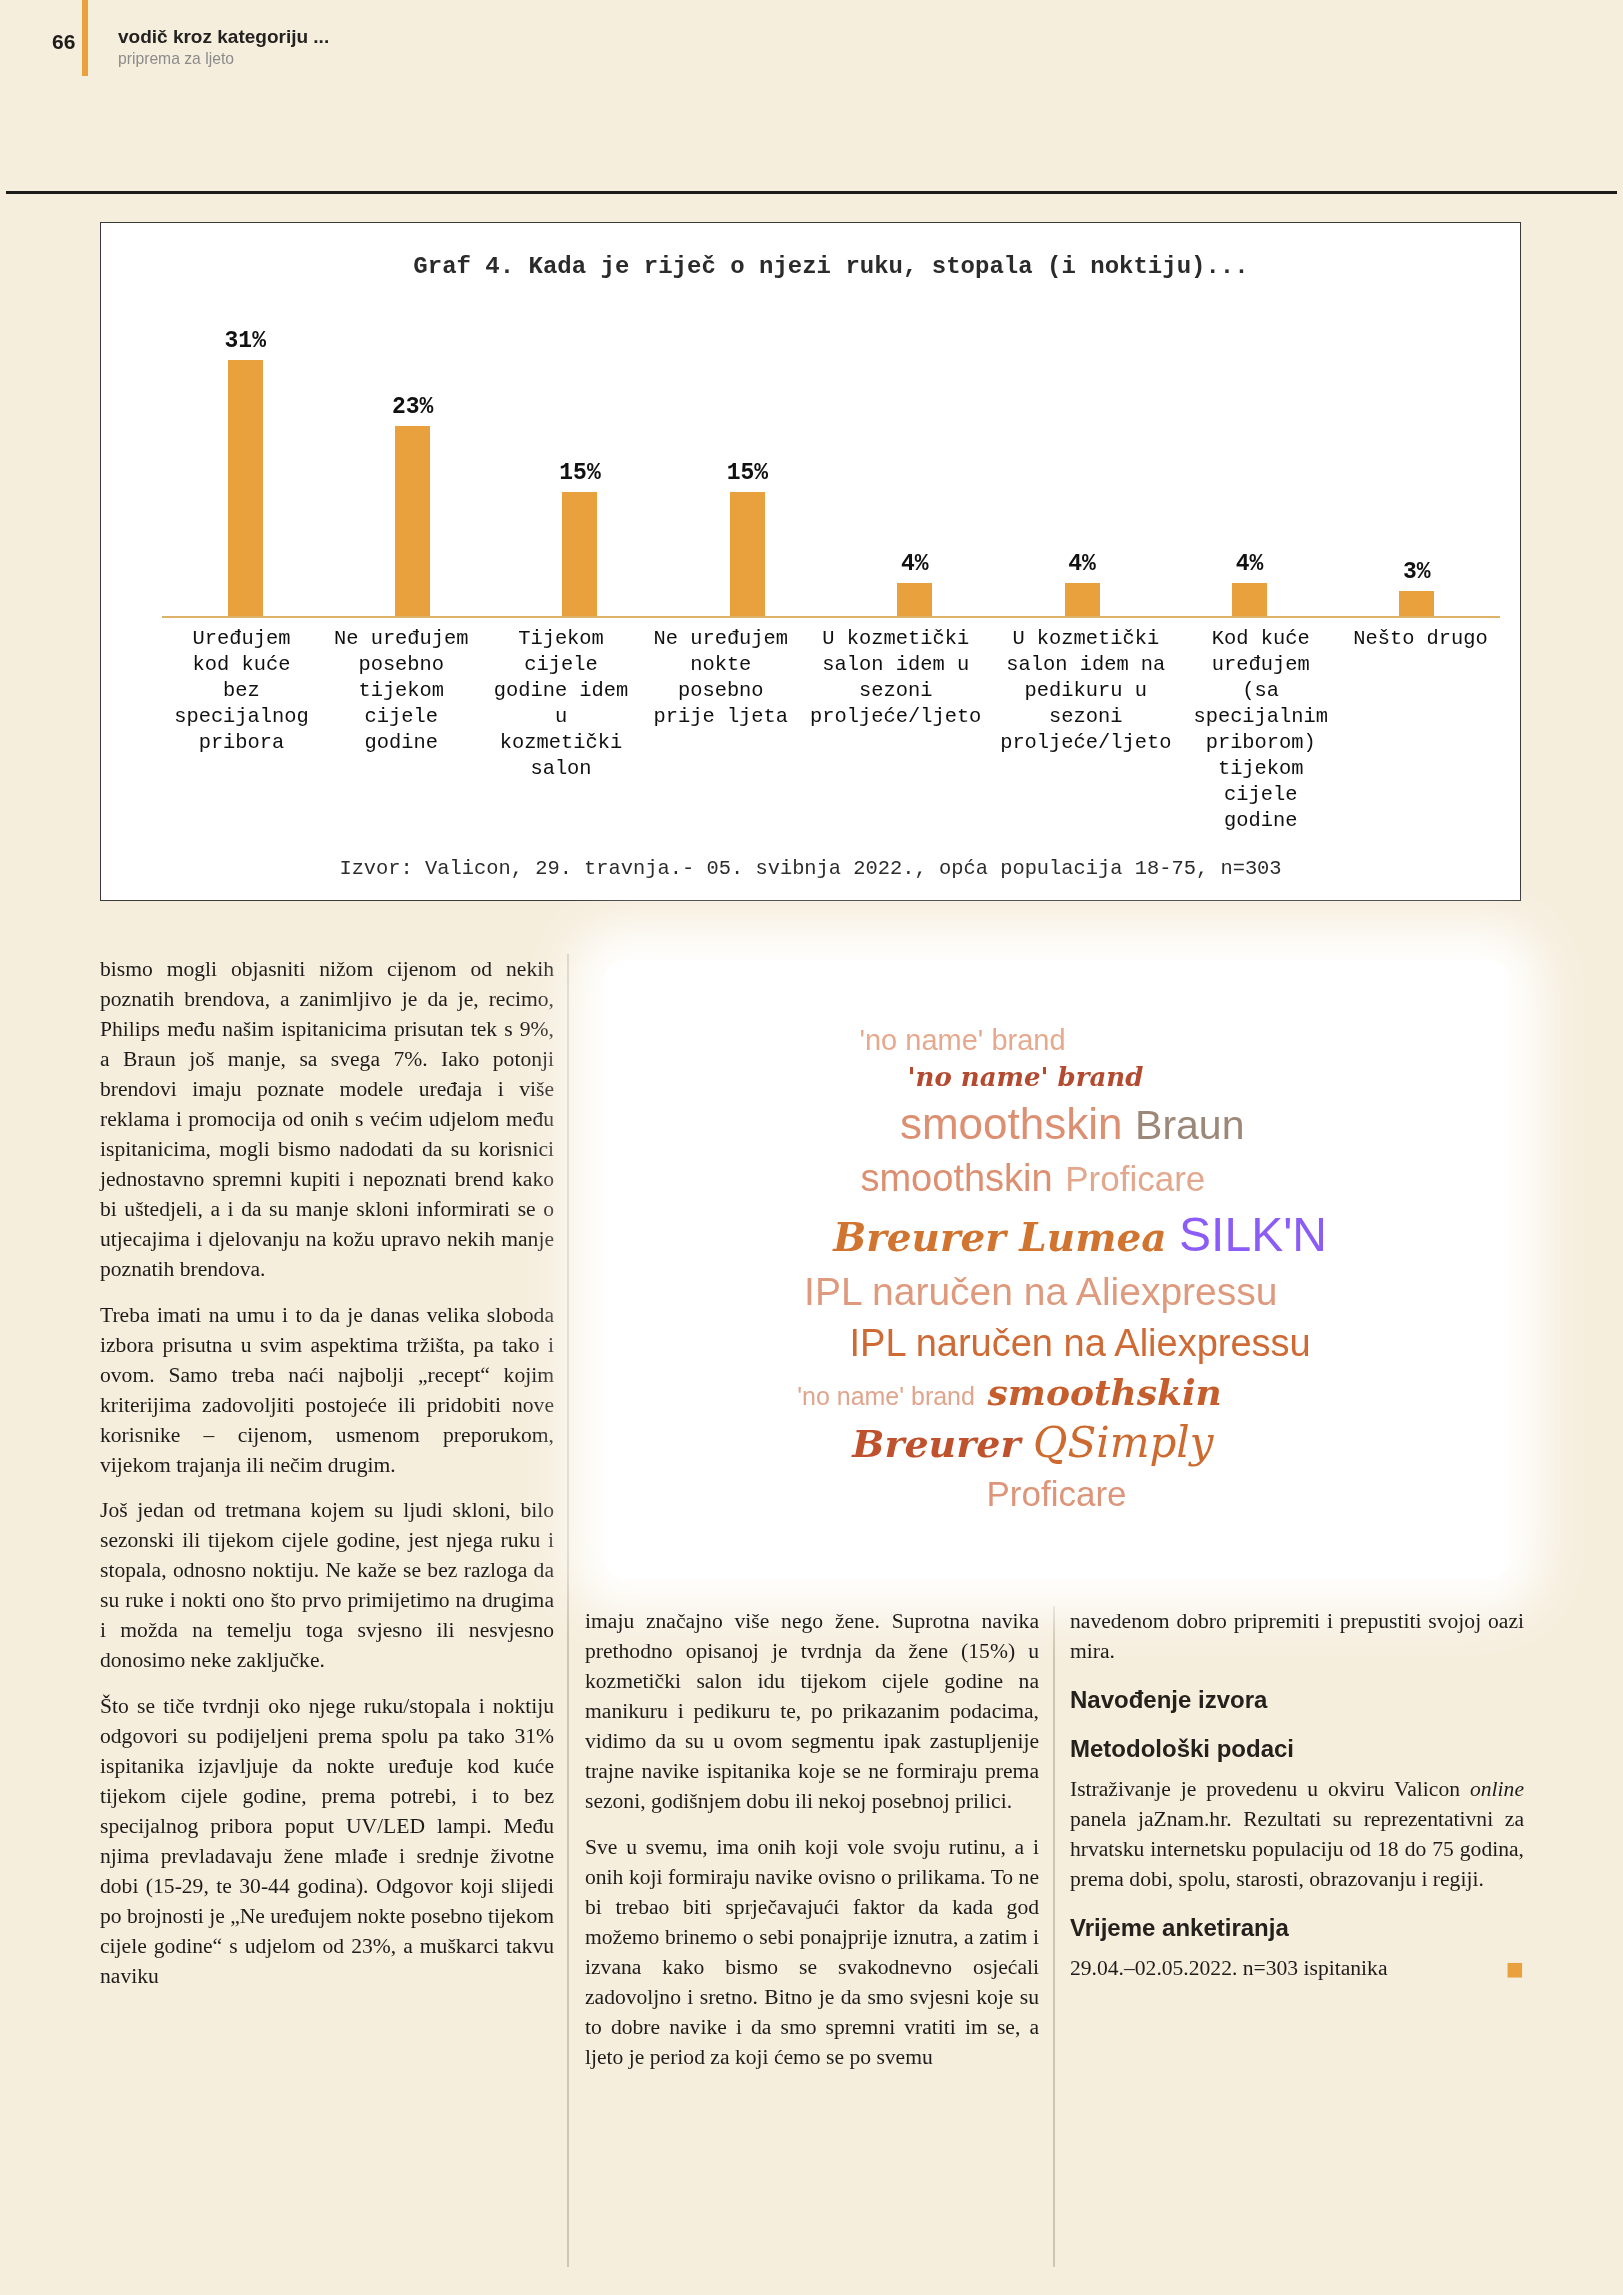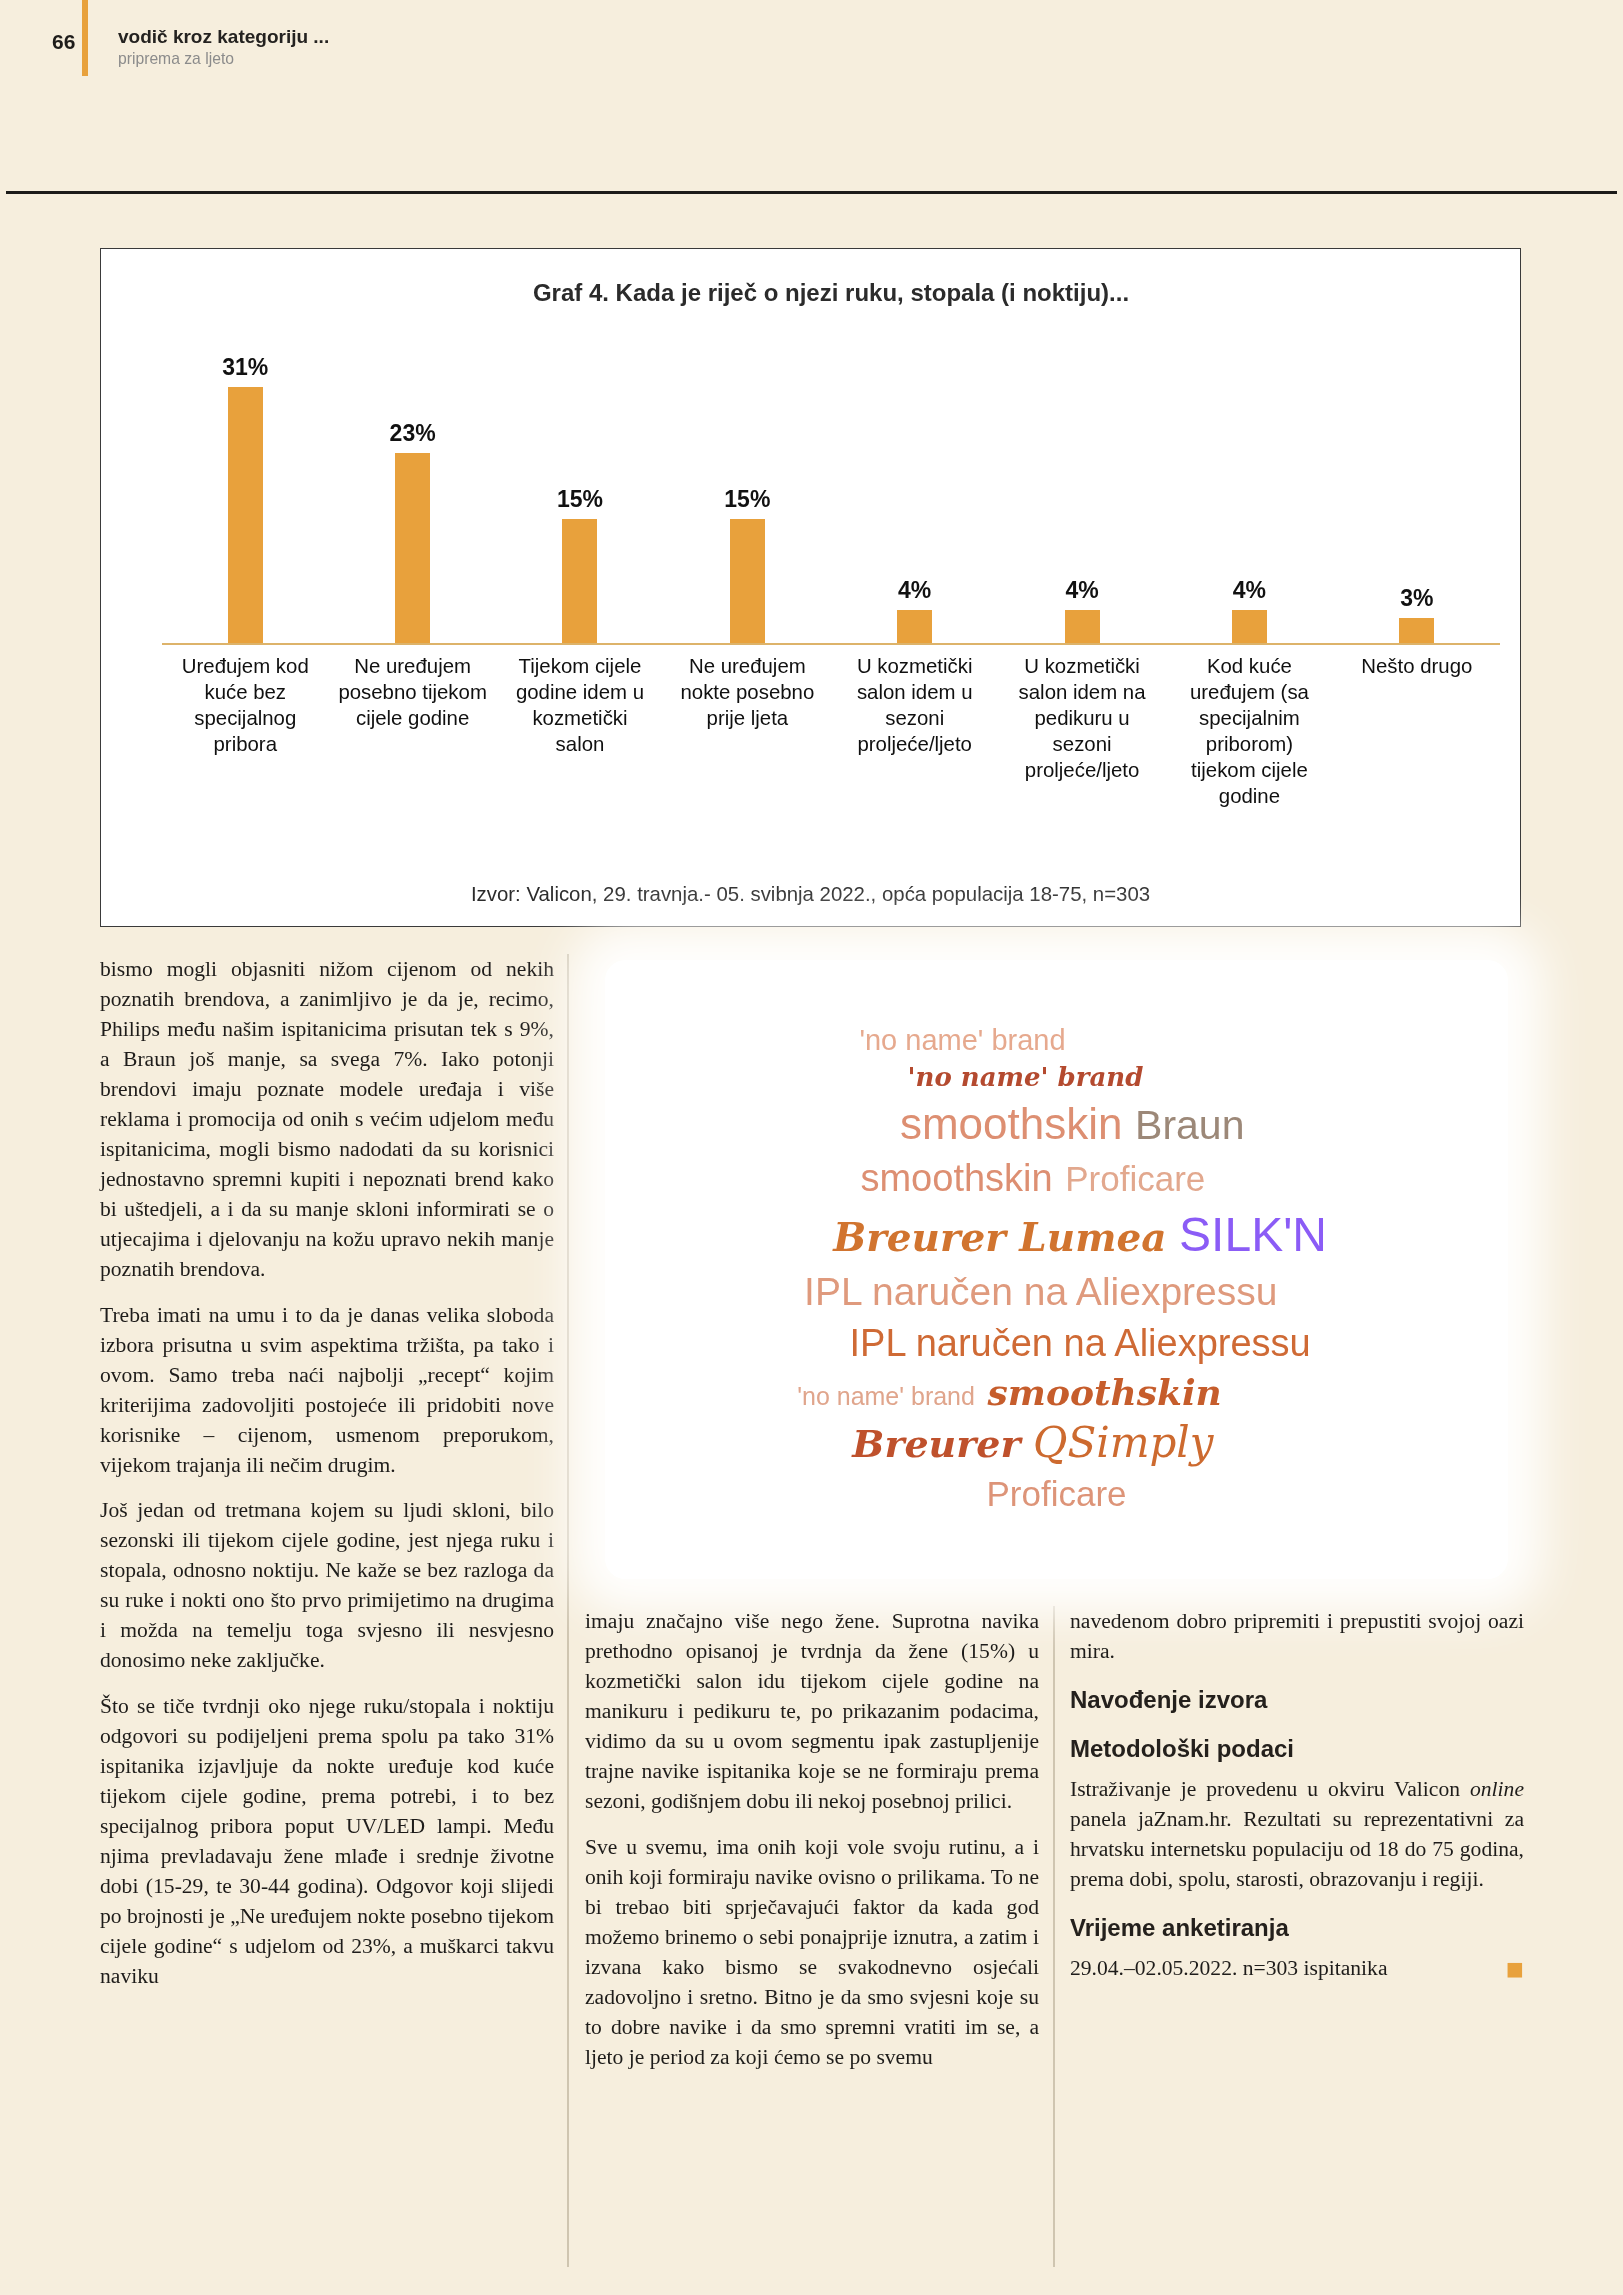--- a/index.html
+++ b/index.html
@@ -27,23 +27,23 @@
     font-family:"Liberation Sans", sans-serif;
   }
   .kicker .k-bold{display:block; font-weight:700; font-size:19px; color:#242220;}
   .kicker .k-light{display:block; font-weight:400; font-size:15.7px; color:#8b8b8b; margin-top:2.4px;}
   .top-rule{
     position:absolute; left:6.3px; top:191px; width:1611px; height:3.1px;
     background:#1c1b19;
   }
   
   .chart-box{
-    position:absolute; left:100px; top:248px; width:1421px; height:679px;
+    position:absolute; left:100px; top:222px; width:1421px; height:679px;
     background:#ffffff; border:1.6px solid #3a3a3a; box-sizing:border-box;
-    font-family:Liberation Sans, sans-serif;
+    font-family:Liberation Mono, monospace;
     padding-left:41px;
   }
   .chart-title{
     margin:30px 23.6px 0; text-align:center;
     font-weight:700; font-size:24px; color:#2b2b2b;
   }
   .chart-plot{
     display:flex; align-items:flex-end;
     height:330px; margin:6.3px 19.6px 0;
     border-bottom:2.4px solid #ddb36a;

